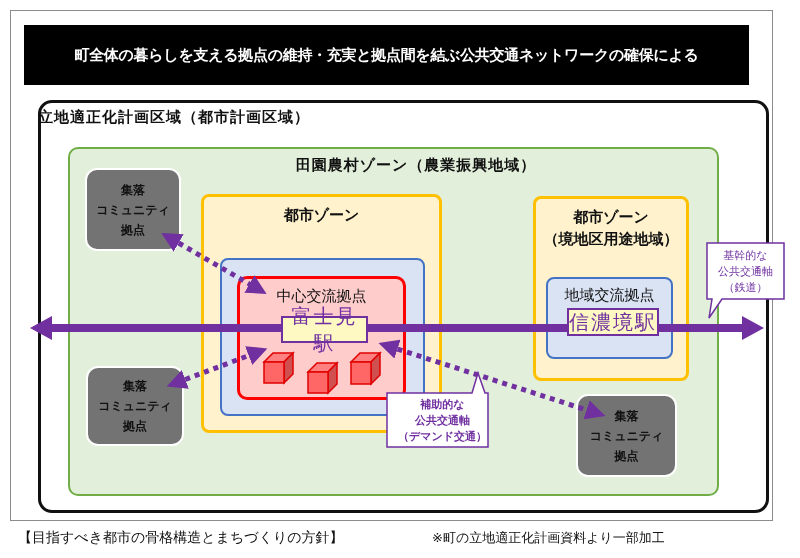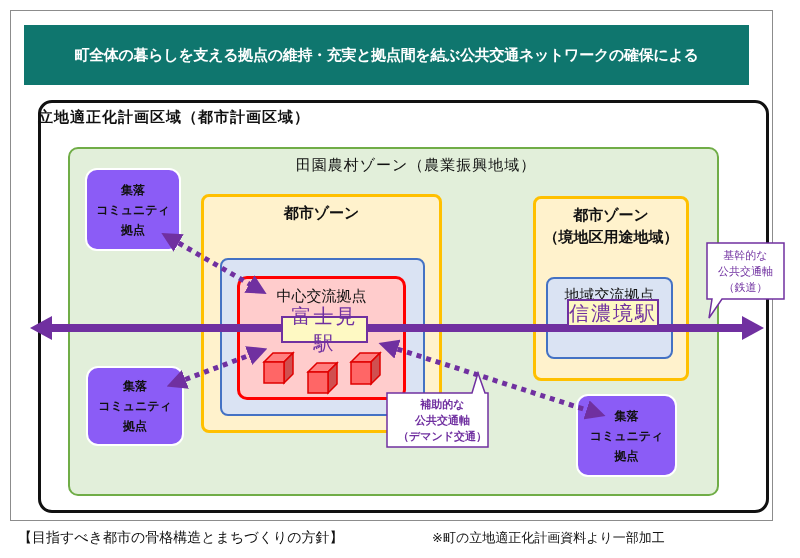--- a/index.html
+++ b/index.html
@@ -1,35 +1,35 @@
 <!DOCTYPE html>
 <html><head>
 <meta charset="utf-8">
 <style>
   html, body { margin:0; padding:0; }
   body { width:800px; height:558px; background:#ffffff; position:relative; overflow:hidden;
          font-family:"DejaVu Sans", sans-serif; }
   .abs { position:absolute; box-sizing:border-box; }
   .frame { left:10px; top:10px; width:763px; height:511px; border:1px solid #8c8c8c; }
-  .banner { left:24px; top:25px; width:725px; height:60px; background:#0f766e; color:#fff;
+  .banner { left:24px; top:25px; width:725px; height:60px; background:#000000; color:#fff;
             font-weight:bold; font-size:15px; line-height:22px; text-align:center;
             display:flex; flex-direction:column; justify-content:center; letter-spacing:-0.3px; }
   .plan-area { left:38px; top:100px; width:731px; height:413px; border:3px solid #111;
                border-radius:14px; background:#fff; }
   .plan-title { left:38px; top:108px; width:731px; text-align:left; font-weight:bold;
                 font-size:15px; color:#111; letter-spacing:1px; }
   .rural { left:68px; top:147px; width:651px; height:349px; background:#E2EFDA;
            border:2px solid #70AD47; border-radius:10px; }
-  .rural-title { left:68px; top:156px; width:696px; text-align:center; font-weight:normal;
+  .rural-title { left:68px; top:156px; width:696px; text-align:center; font-weight:bold;
                  font-size:15px; color:#111; letter-spacing:1px; }
-  .village { background:#8b5cf6; border:2px solid #ffffff; border-radius:12px;
+  .village { background:#737373; border:2px solid #ffffff; border-radius:12px;
              display:flex; flex-direction:column; align-items:center; justify-content:center;
              font-weight:bold; font-size:12px; line-height:20px; color:#111; }
   .urban { background:#FFF2CC; border:3px solid #FFC000; border-radius:8px; }
-  .urban-title { text-align:center; font-weight:bold; font-size:15px; line-height:22px; color:#111;font-family:Liberation Mono, monospace; }
+  .urban-title { text-align:center; font-weight:bold; font-size:15px; line-height:22px; color:#111; }
   .blue { background:#DAE3F3; border:2px solid #4472C4; border-radius:8px; }
   .red { background:#FFCCCC; border:3px solid #FF0000; border-radius:10px; }
   .hub-title { text-align:center; font-weight:normal; font-size:15px; color:#111; }
   .station { background:#fef9c3; border:2px solid #7030A0; color:#7030A0; font-size:20px;
              text-align:center; display:flex; align-items:center; justify-content:center;
              letter-spacing:2px; }
   .callout-text { color:#7030A0; font-size:11px; line-height:16px; text-align:center;
                   display:flex; flex-direction:column; align-items:center; justify-content:center;border-radius:10px; }
   .caption { left:18px; top:529px; font-size:14px; color:#111; }
   .note { left:432px; top:529px; font-size:13px; color:#111; }
@@ -114,21 +114,21 @@
     <polygon points="371,362 380,353 380,375 371,384" fill="#D05050" stroke="#E00000" stroke-width="1.5"></polygon>
     <rect x="351" y="362" width="20" height="22" fill="#FF6666" stroke="#E00000" stroke-width="1.5"></rect>
   </g>
 
   <path d="M387,393 L472,393 L478,373 L485,393 L488,393 L488,447 L387,447 Z" fill="#ffffff" stroke="#7030A0" stroke-width="1.5"></path>
 
   <path d="M707,243 L784,243 L784,299 L722,299 L709,318 L712,299 L707,299 Z" fill="#ffffff" stroke="#7030A0" stroke-width="1.5"></path>
 </svg>
 
 <div class="abs station" style="left:281px;top:316px;width:87px;height:27px;">富士見駅</div>
-<div class="abs station" style="left:567px;top:299px;width:92px;height:28px;">信濃境駅</div>
+<div class="abs station" style="left:567px;top:308px;width:92px;height:28px;">信濃境駅</div>
 
 <div class="abs callout-text" style="left:387px;top:394px;width:111px;height:53px;font-weight:bold;">
   <span>補助的な</span>
   <span>公共交通軸</span>
   <span>（デマンド交通）</span>
 </div>
 <div class="abs callout-text" style="left:707px;top:244px;width:77px;height:55px;">
   <span>基幹的な</span>
   <span>公共交通軸</span>
   <span>（鉄道）</span>

